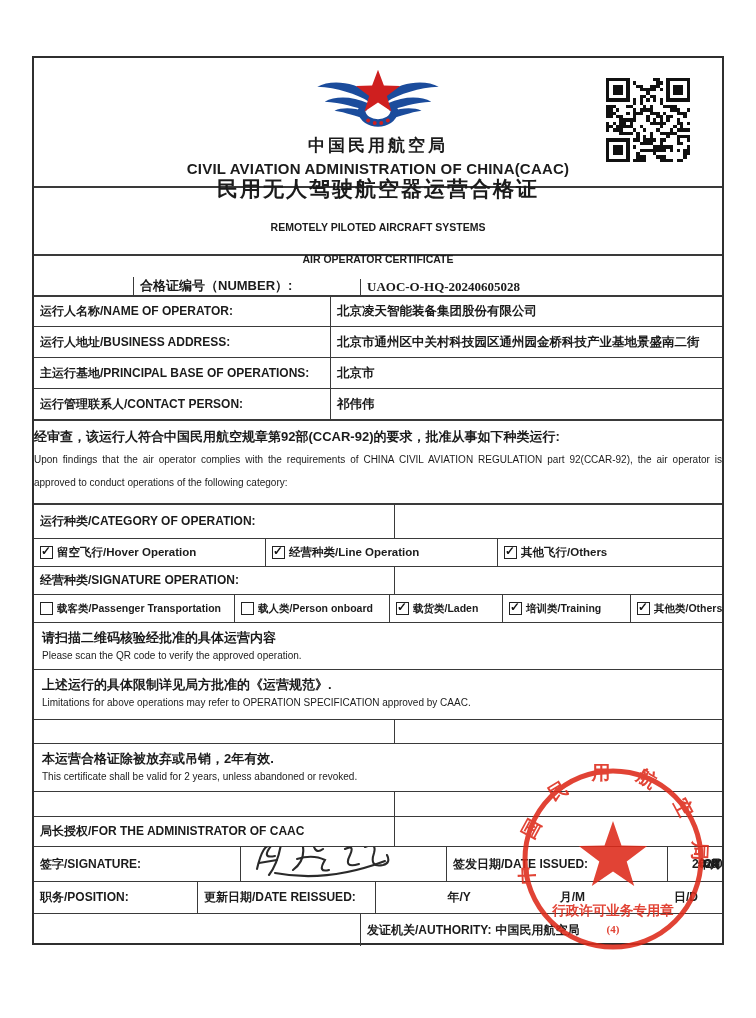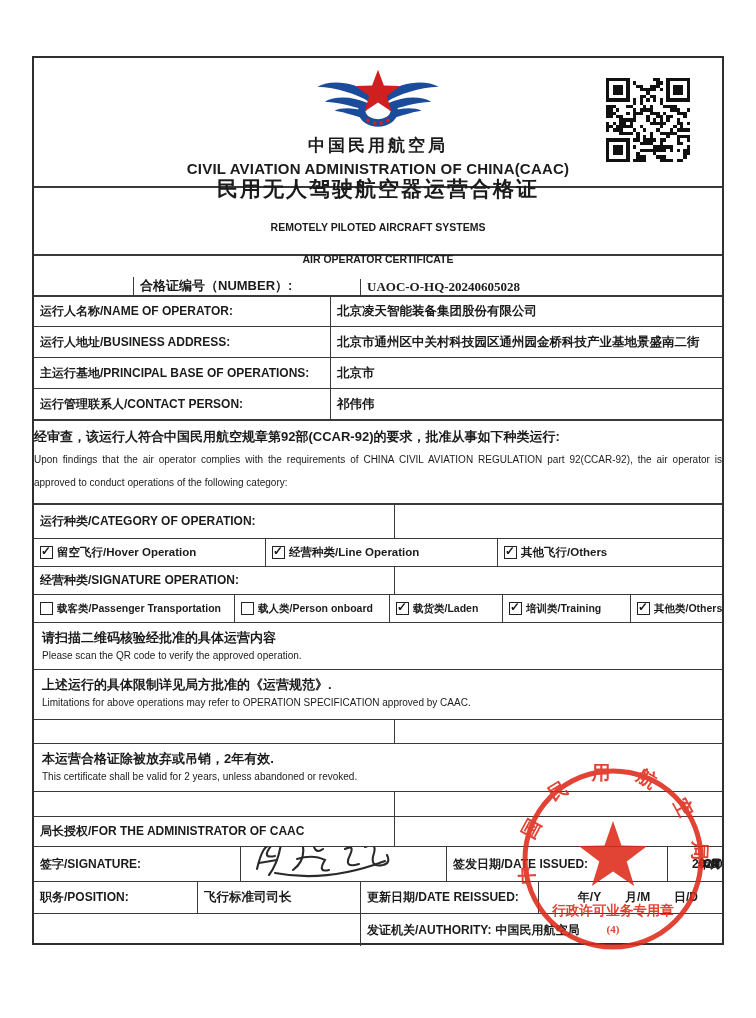--- a/index.html
+++ b/index.html
@@ -582,23 +582,20 @@
       <span>月/M</span>
       <span>05</span>
       <span>日/D</span>
     </div>
   </div>
 
   <div class="row r-pos">
     <div class="cell c1">
         <span class="lbl">职务/POSITION:</span>
       </div>
-    <div class="cell c2">
-        <span class="pos-val">飞行标准司司长</span>
-      </div>
     <div class="cell c3">
         <span class="lbl">更新日期/DATE REISSUED:</span>
       </div>
     <div class="cell c4 date-cell">
       <span></span>
       <span>年/Y</span>
       <span></span>
       <span>月/M</span>
       <span></span>
       <span>日/D</span>

